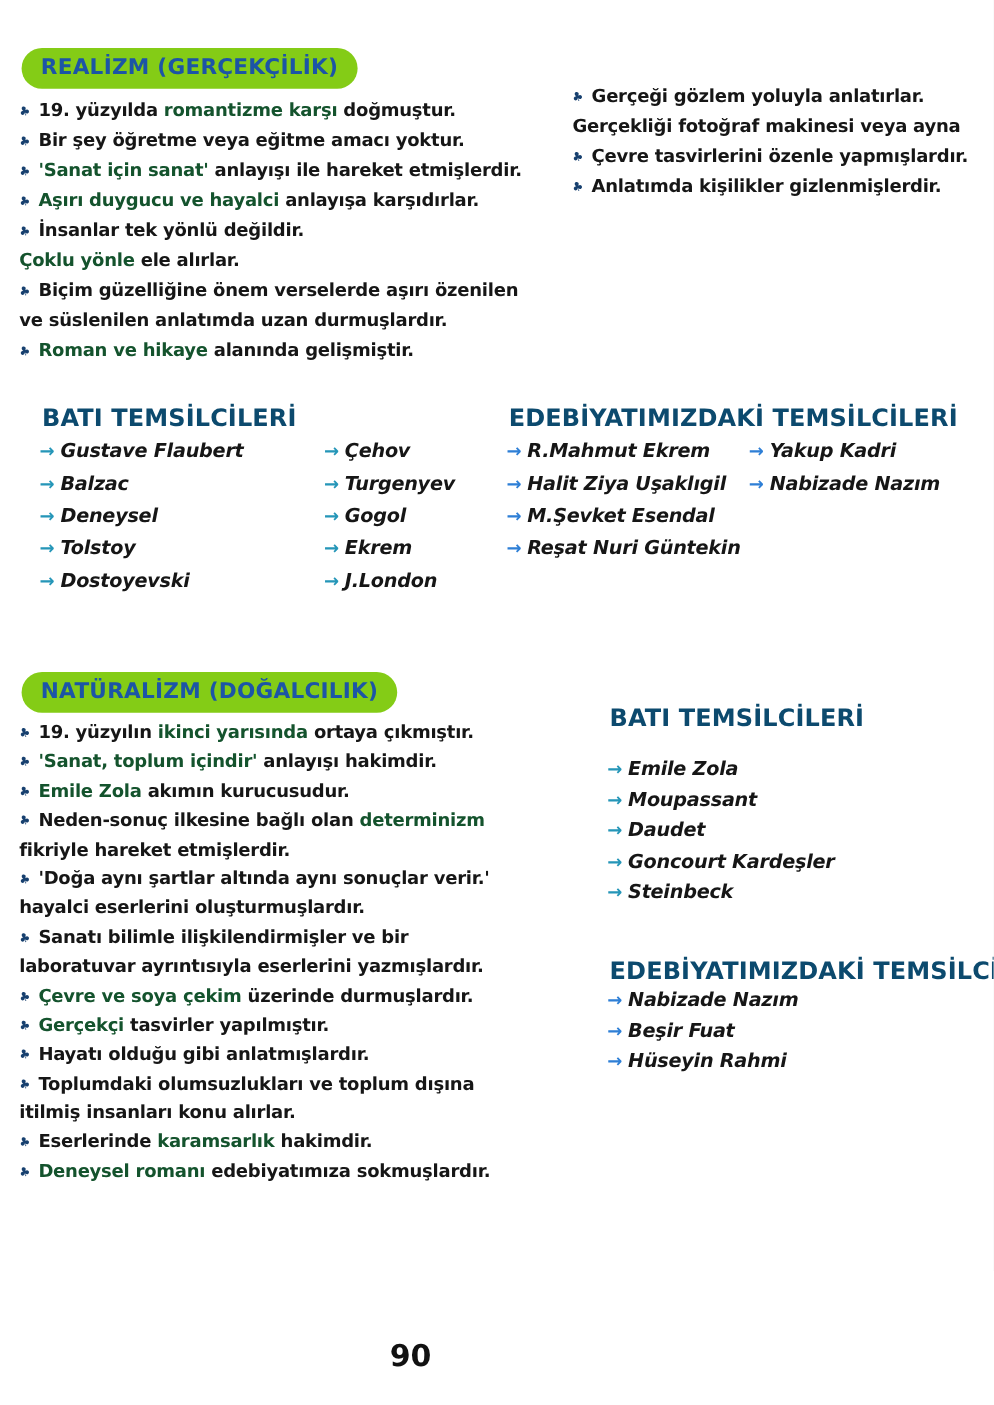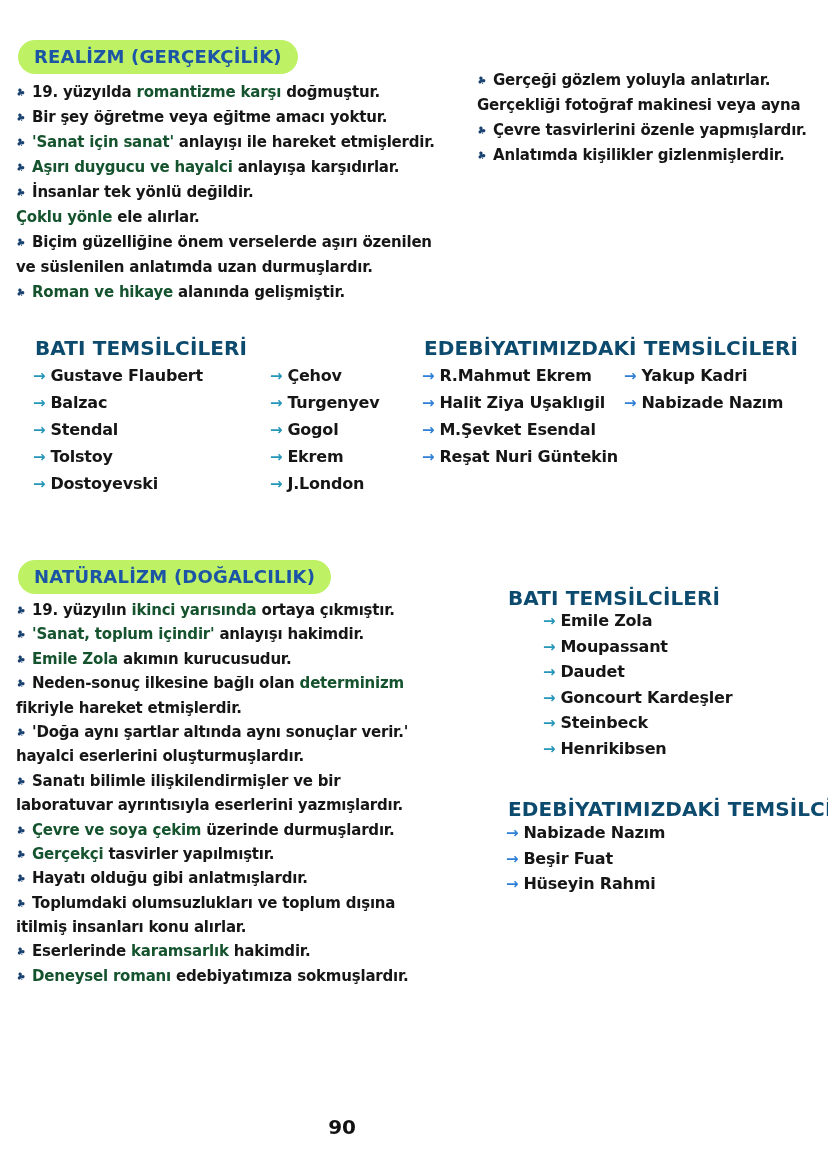--- a/index.html
+++ b/index.html
@@ -4,45 +4,45 @@
 <style>
   * { margin:0; padding:0; box-sizing:border-box; }
   body { background:#e8e8e8; font-family:"DejaVu Sans", sans-serif; }
   .page {
     position:relative; width:828px; height:1171px; margin:0 auto;
     background:#ffffff; overflow:hidden;
     font-weight:700; color:#161616; letter-spacing:-0.2px;
   }
   .pill {
     position:absolute; display:inline-block;
-    background:#bef264; color:#1c55a6;
+    background:#84cc16; color:#1c55a6;
     font-size:18px; font-weight:700; letter-spacing:0.2px;
     padding:6px 16px 7px 16px; border-radius:18px; white-space:nowrap;
   }
   .notes { position:absolute; font-size:15px; }
   .note-line { line-height:25px; height:25px; white-space:nowrap; }
   .notes.tight .note-line { line-height:24.4px; height:24.4px; }
   .bullet-icon {
     display:inline-block; font-size:10.5px; color:#17406f;
     transform:rotate(-18deg); margin-right:6px; vertical-align:1px; width:10px;
   }
   .seg-blue { color:#14532d; }
   .rep-header {
     position:absolute; color:#0c4a6e; font-size:20px;
     letter-spacing:0.1px; white-space:nowrap;
   }
-  .rep-list { position:absolute; font-size:16px; }
+  .rep-list { position:absolute; font-size:16px;font-style:italic; }
   .rep-item { line-height:27px; height:27px; white-space:nowrap; }
   .rep-list.tight .rep-item { line-height:25.5px; height:25.5px; }
   .arrow-glyph { display:inline-block; margin-right:5px; font-size:15px; }
   .arrow-teal { color:#2596b8; }
   .arrow-blue { color:#2e7fd6; }
   .page-number {
     position:absolute; left:0; top:1115px; width:684px;
-    text-align:center; font-size:20px; color:#111;
+    text-align:center; font-size:25px; color:#111;
   }
 </style>
 </head>
 <body>
 
 <div class="page">
 
   <div class="pill" style="left:18px; top:40px;">REALİZM (GERÇEKÇİLİK)</div>
 
   <div class="notes" id="realism-left" style="left:16px; top:80px; width:462px;">
@@ -61,21 +61,21 @@
       <div class="note-line"><span class="bullet-icon">♣</span><span class="seg-ink">Gerçeği gözlem yoluyla anlatırlar.</span></div>
       <div class="note-line"><span class="seg-ink">Gerçekliği fotoğraf makinesi veya ayna</span></div>
       <div class="note-line"><span class="bullet-icon">♣</span><span class="seg-ink">Çevre tasvirlerini özenle yapmışlardır.</span></div>
       <div class="note-line"><span class="bullet-icon">♣</span><span class="seg-ink">Anlatımda kişilikler gizlenmişlerdir.</span></div>
     </div>
 
   <div class="rep-header" style="left:35px; top:336px;">BATI TEMSİLCİLERİ</div>
   <div class="rep-list" id="realism-west-col1" style="left:33px; top:362px;">
       <div class="rep-item"><span class="arrow-glyph arrow-teal">→</span><span>Gustave Flaubert</span></div>
       <div class="rep-item"><span class="arrow-glyph arrow-teal">→</span><span>Balzac</span></div>
-      <div class="rep-item"><span class="arrow-glyph arrow-teal">→</span><span>Stendal</span></div>
+      <div class="rep-item"><span class="arrow-glyph arrow-teal">→</span><span>Deneysel</span></div>
       <div class="rep-item"><span class="arrow-glyph arrow-teal">→</span><span>Tolstoy</span></div>
       <div class="rep-item"><span class="arrow-glyph arrow-teal">→</span><span>Dostoyevski</span></div>
     </div>
   <div class="rep-list" id="realism-west-col2" style="left:270px; top:362px;">
       <div class="rep-item"><span class="arrow-glyph arrow-teal">→</span><span>Çehov</span></div>
       <div class="rep-item"><span class="arrow-glyph arrow-teal">→</span><span>Turgenyev</span></div>
       <div class="rep-item"><span class="arrow-glyph arrow-teal">→</span><span>Gogol</span></div>
       <div class="rep-item"><span class="arrow-glyph arrow-teal">→</span><span>Ekrem</span></div>
       <div class="rep-item"><span class="arrow-glyph arrow-teal">→</span><span>J.London</span></div>
     </div>
@@ -107,27 +107,26 @@
       <div class="note-line"><span class="bullet-icon">♣</span><span class="seg-blue">Çevre ve soya çekim</span><span class="seg-ink"> üzerinde durmuşlardır.</span></div>
       <div class="note-line"><span class="bullet-icon">♣</span><span class="seg-blue">Gerçekçi</span><span class="seg-ink"> tasvirler yapılmıştır.</span></div>
       <div class="note-line"><span class="bullet-icon">♣</span><span class="seg-ink">Hayatı olduğu gibi anlatmışlardır.</span></div>
       <div class="note-line"><span class="bullet-icon">♣</span><span class="seg-ink">Toplumdaki olumsuzlukları ve toplum dışına</span></div>
       <div class="note-line"><span class="seg-ink">itilmiş insanları konu alırlar.</span></div>
       <div class="note-line"><span class="bullet-icon">♣</span><span class="seg-ink">Eserlerinde </span><span class="seg-blue">karamsarlık</span><span class="seg-ink"> hakimdir.</span></div>
       <div class="note-line"><span class="bullet-icon">♣</span><span class="seg-blue">Deneysel romanı</span><span class="seg-ink"> edebiyatımıza sokmuşlardır.</span></div>
     </div>
 
   <div class="rep-header" style="left:508px; top:586px;">BATI TEMSİLCİLERİ</div>
-  <div class="rep-list tight" id="naturalism-west-col1" style="left:506px; top:608px;margin-left:37px;">
+  <div class="rep-list tight" id="naturalism-west-col1" style="left:506px; top:628px;">
       <div class="rep-item"><span class="arrow-glyph arrow-teal">→</span><span>Emile Zola</span></div>
       <div class="rep-item"><span class="arrow-glyph arrow-teal">→</span><span>Moupassant</span></div>
       <div class="rep-item"><span class="arrow-glyph arrow-teal">→</span><span>Daudet</span></div>
       <div class="rep-item"><span class="arrow-glyph arrow-teal">→</span><span>Goncourt Kardeşler</span></div>
       <div class="rep-item"><span class="arrow-glyph arrow-teal">→</span><span>Steinbeck</span></div>
-      <div class="rep-item"><span class="arrow-glyph arrow-teal">→</span><span>Henrikibsen</span></div>
     </div>
 
   <div class="rep-header" style="left:508px; top:797px;">EDEBİYATIMIZDAKİ TEMSİLCİLERİ</div>
   <div class="rep-list tight" id="naturalism-tr-col1" style="left:506px; top:820px;">
       <div class="rep-item"><span class="arrow-glyph arrow-blue">→</span><span>Nabizade Nazım</span></div>
       <div class="rep-item"><span class="arrow-glyph arrow-blue">→</span><span>Beşir Fuat</span></div>
       <div class="rep-item"><span class="arrow-glyph arrow-blue">→</span><span>Hüseyin Rahmi</span></div>
     </div>
 
   <div class="page-number">90</div>

